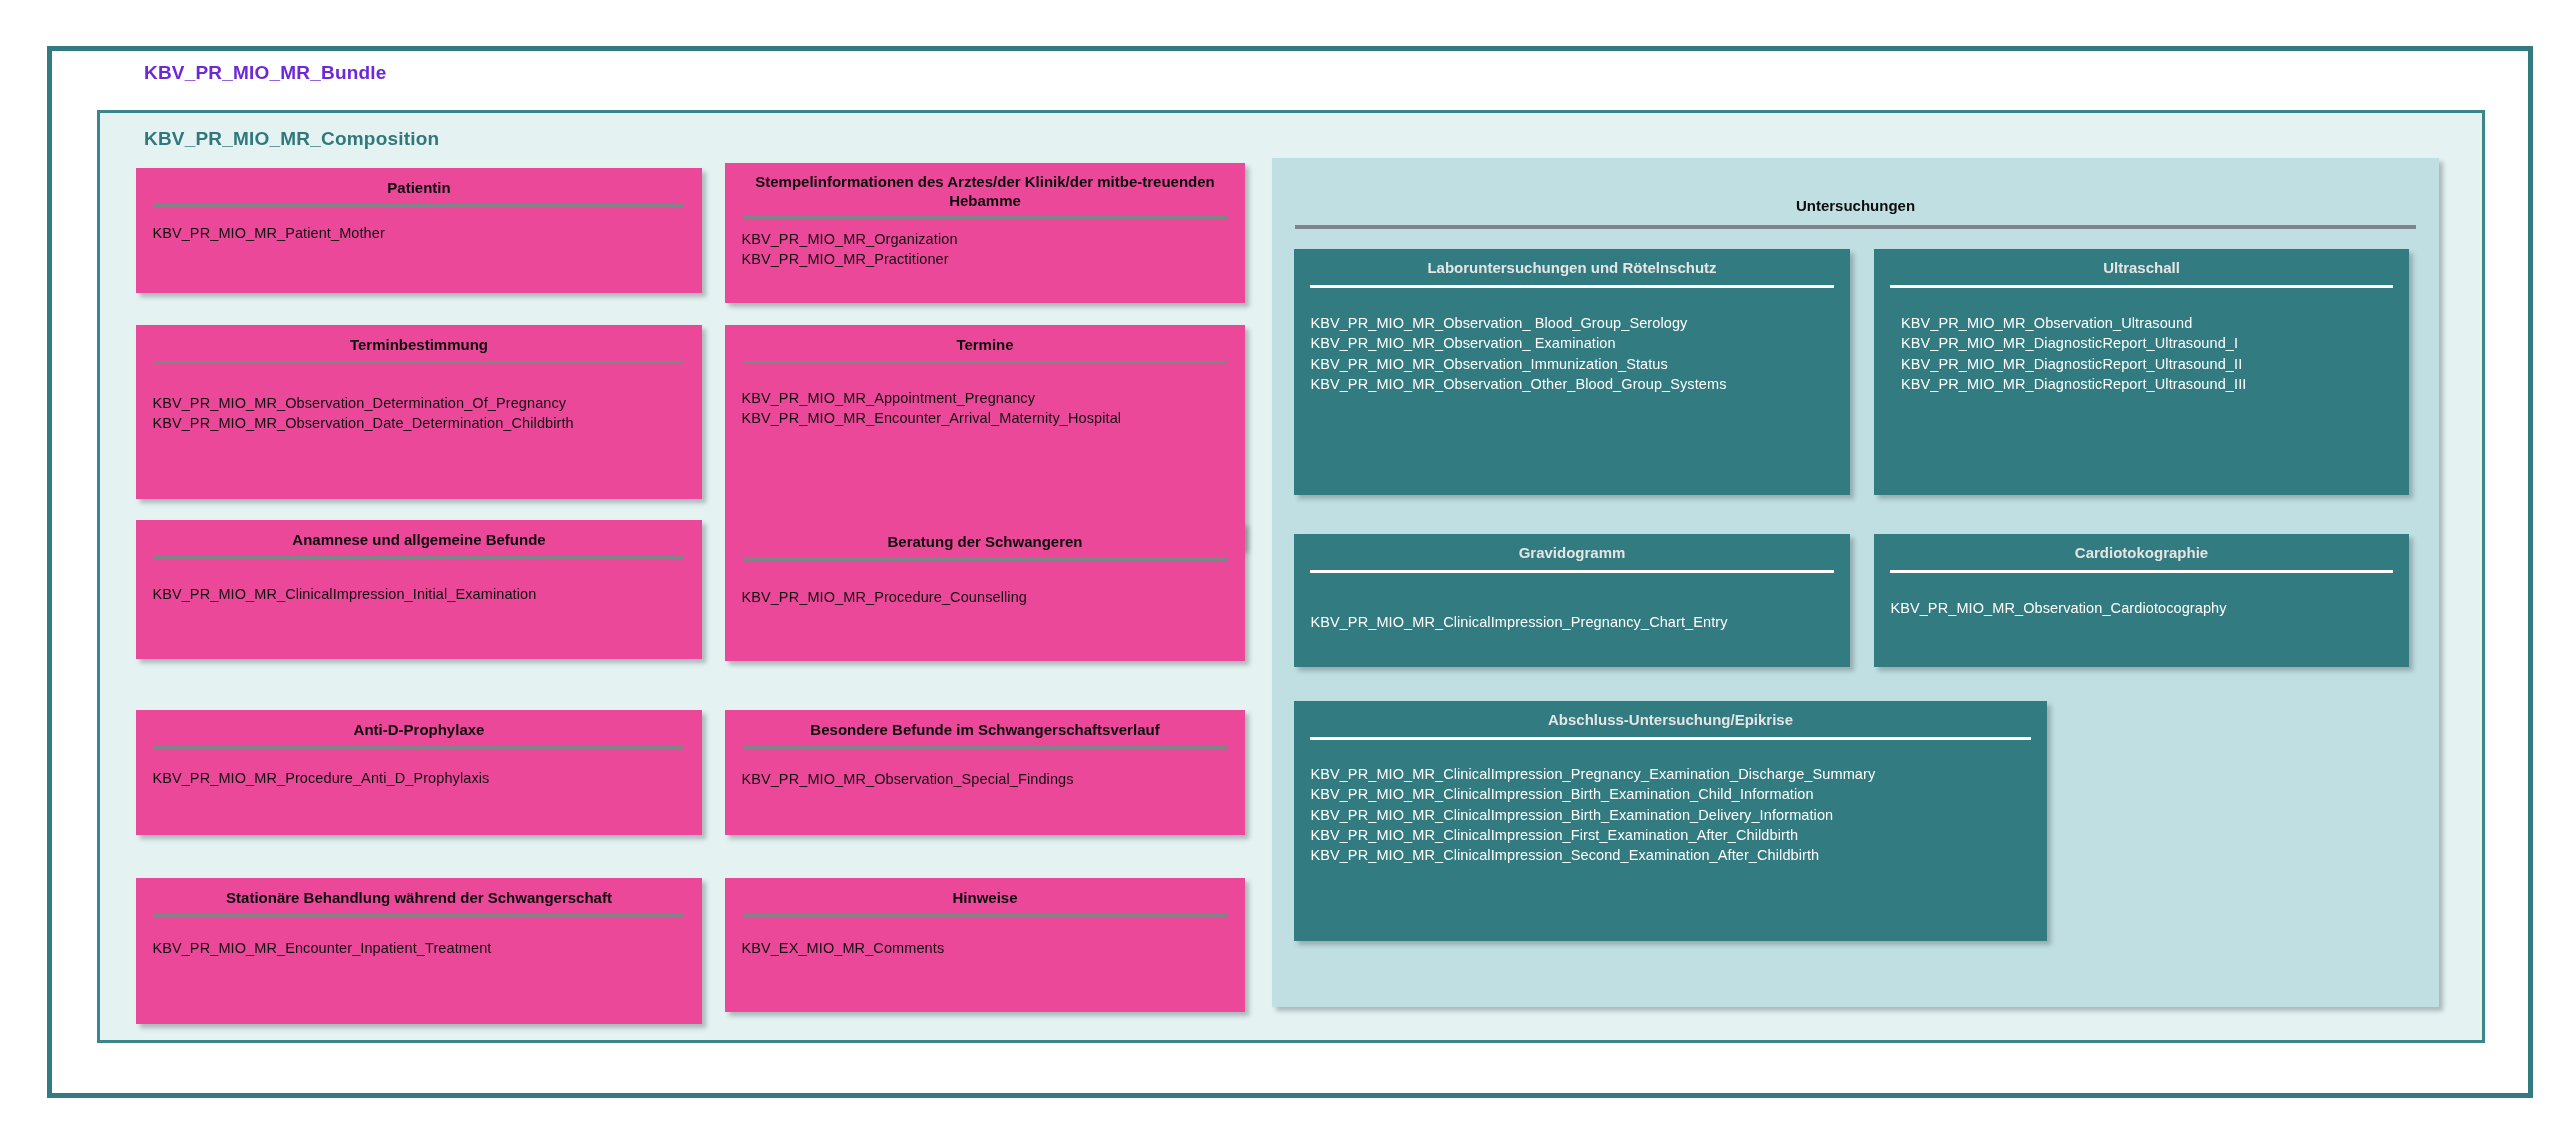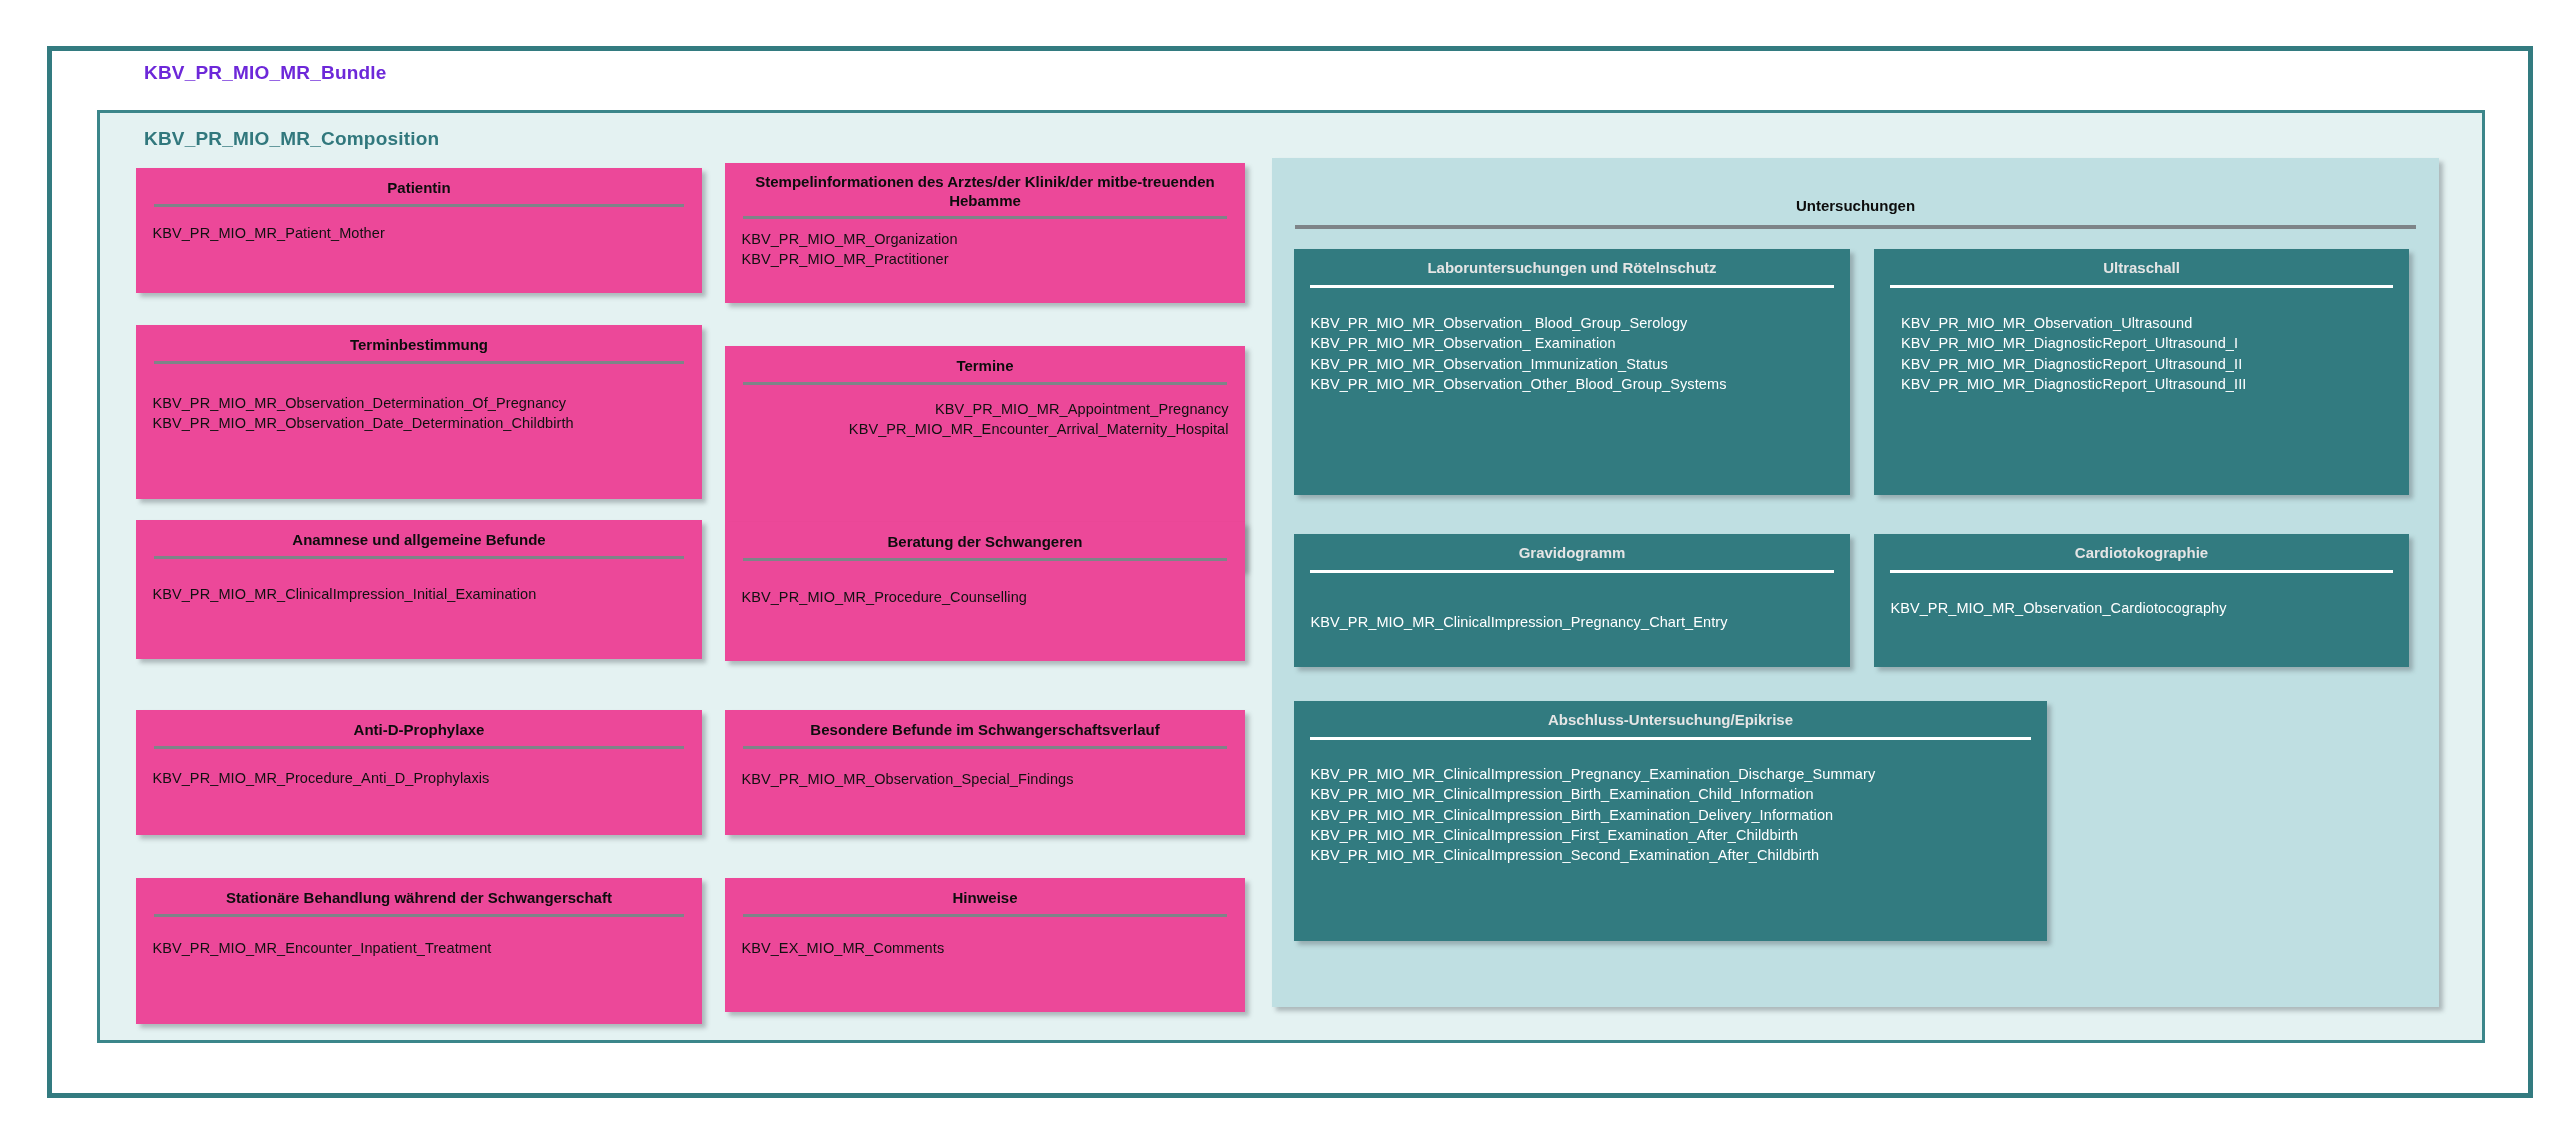--- a/index.html
+++ b/index.html
@@ -180,24 +180,24 @@
 
   <div class="card" style="left:725px; top:163px; width:520px; height:140px;">
     <div class="card-title" style="padding-top:8.8px;">Stempelinformationen des Arztes/der Klinik/der mitbe-treuenden Hebamme</div>
     <div class="card-rule" style="margin-top:5px;"></div>
     <div class="card-items" style="padding-top:10px;">
       <div class="card-item">KBV_PR_MIO_MR_Organization</div>
       <div class="card-item">KBV_PR_MIO_MR_Practitioner</div>
     </div>
   </div>
 
-  <div class="card" style="left:725px; top:346px; width:520px; height:224px;">
+  <div class="card" style="left:725px; top:325px; width:520px; height:224px;">
     <div class="card-title">Termine</div>
     <div class="card-rule"></div>
-    <div class="card-items" style="padding-top:14px;text-align:right;">
+    <div class="card-items" style="padding-top:24px;">
       <div class="card-item">KBV_PR_MIO_MR_Appointment_Pregnancy</div>
       <div class="card-item">KBV_PR_MIO_MR_Encounter_Arrival_Maternity_Hospital</div>
     </div>
   </div>
 
   <div class="card" style="left:725px; top:522px; width:520px; height:139px;">
     <div class="card-title">Beratung der Schwangeren</div>
     <div class="card-rule"></div>
     <div class="card-items" style="padding-top:26.5px;">
       <div class="card-item">KBV_PR_MIO_MR_Procedure_Counselling</div>

